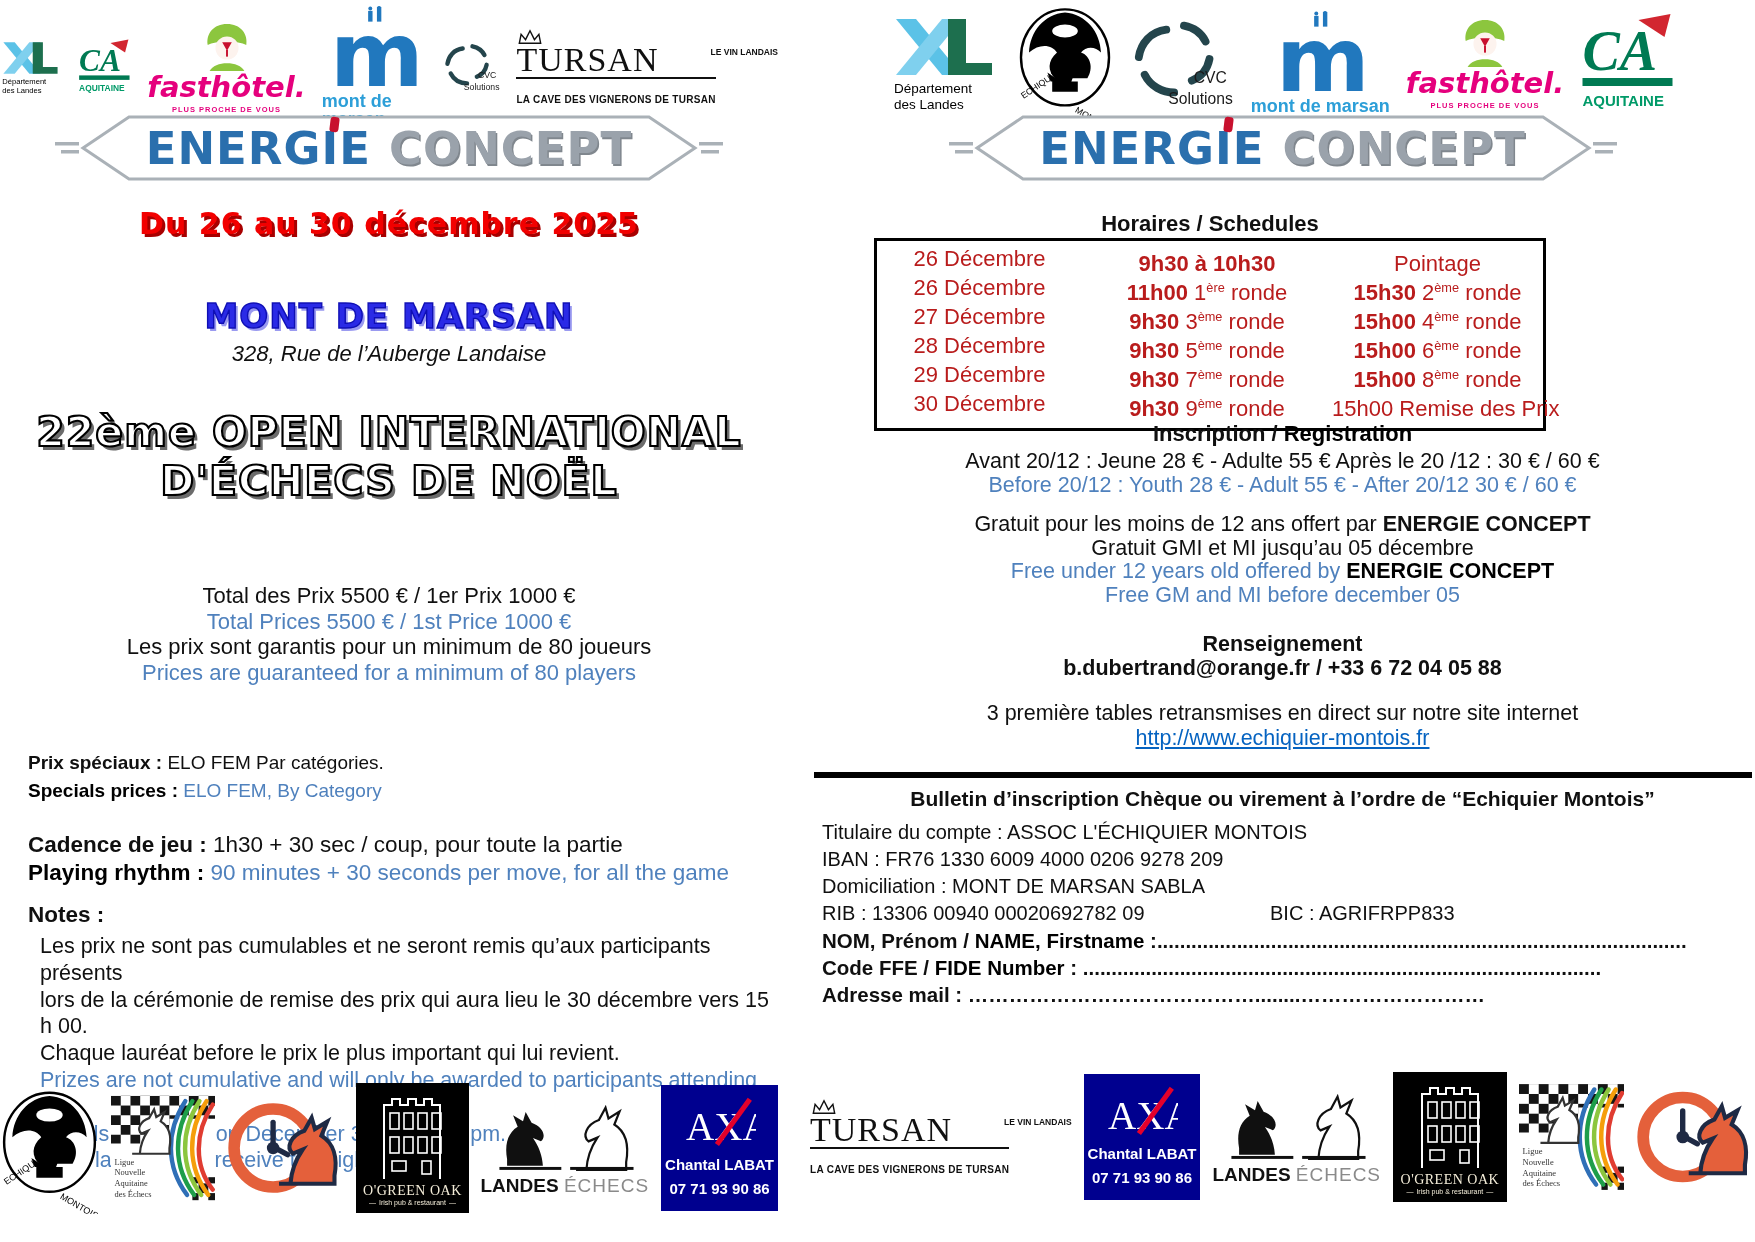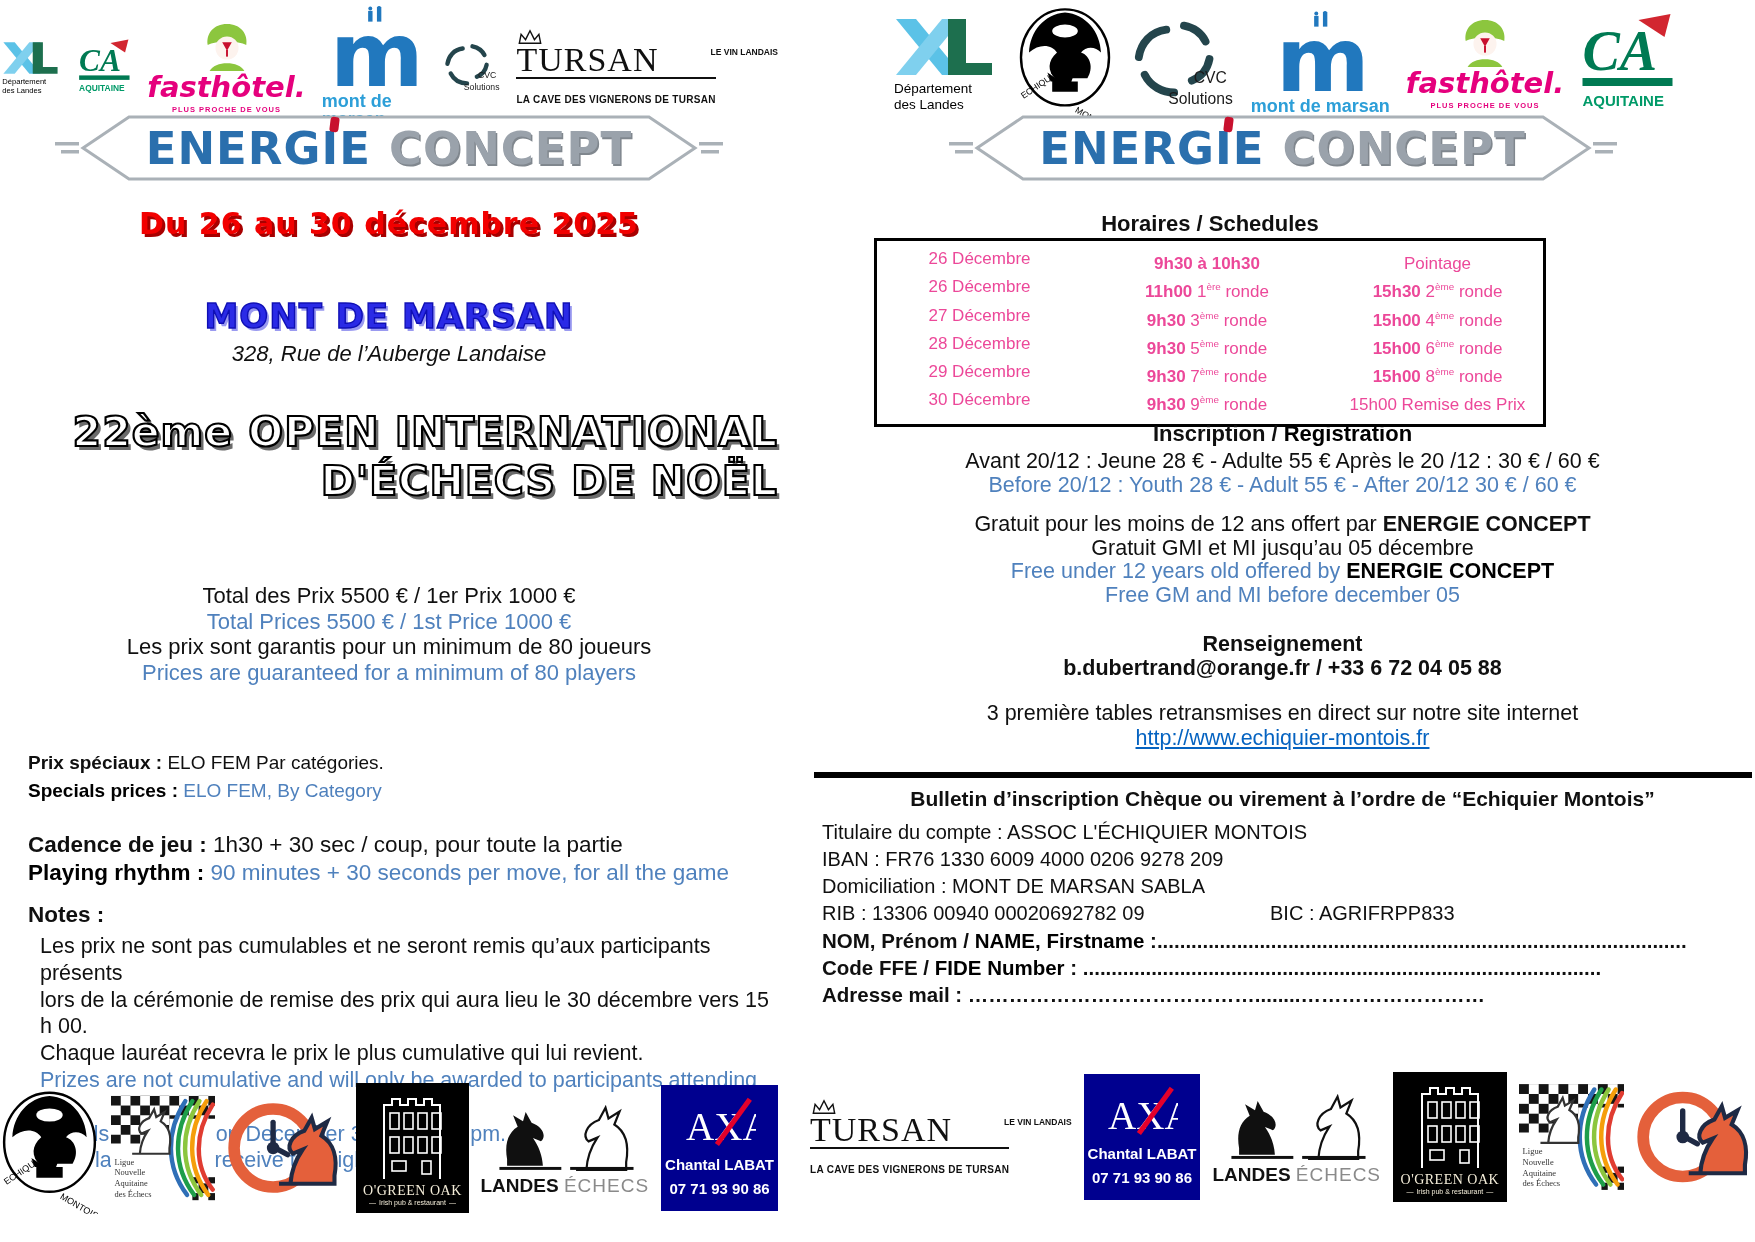--- a/index.html
+++ b/index.html
@@ -38,21 +38,21 @@
   
   .blue  { color:#4f81bd; }
   b.blue, .blue b { color:#000000; }
 
   
   .date-title { position:absolute; top:206px; width:100%; text-align:center; font-family:"DejaVu Sans",sans-serif;
                 font-weight:800; font-size:30px; color:#f20000; letter-spacing:1px; text-shadow:3px 3px 0 #a80000; }
   .city-title { position:absolute; top:296px; width:100%; text-align:center; font-family:"DejaVu Sans",sans-serif;
                 font-weight:800; font-size:34px; color:#2a2ae6; -webkit-text-stroke:1.4px #0f0fb4; text-shadow:2.5px 2.5px 0 #9a9af0; letter-spacing:1px; }
   .venue { position:absolute; top:341px; width:100%; text-align:center; font-style:italic; font-size:22px; line-height:25px; color:#101010; }
-  .event-title { position:absolute; top:408px; width:100%; text-align:right; font-family:"DejaVu Sans",sans-serif;
+  .event-title { position:absolute; top:408px; width:100%; text-align:center; font-family:"DejaVu Sans",sans-serif;
                  font-weight:800; font-size:41px; line-height:49px; color:#fff; -webkit-text-stroke:2.2px #000;
                  text-shadow:3.5px 3.5px 0 #6b6b6b; letter-spacing:1px; }
   .prize-block { position:absolute; top:583px; width:100%; text-align:center; font-size:22px; line-height:25.5px; color:#101010; }
   .special-block { position:absolute; top:749px; left:28px; font-size:19px; line-height:28px; color:#101010; }
   .pace-block    { position:absolute; top:831px; left:28px; font-size:22.5px; line-height:28px; color:#101010; }
   .notes-title   { position:absolute; top:902px; left:28px; font-size:22.5px; font-weight:bold; color:#101010; }
   .notes-body    { position:absolute; top:933px; left:40px; font-size:21.5px; line-height:26.8px; color:#101010; }
 
   .bottom-logos { position:absolute; left:0; width:100%; display:flex; justify-content:center; align-items:center; gap:12px; }
   .page-left  .bottom-logos { top:1082px; }
@@ -66,21 +66,21 @@
   .landes-text { font-size:19px; white-space:nowrap; margin-top:2px; }
   .ld-bold  { font-weight:800; color:#111; }
   .ld-light { color:#8a8a8a; letter-spacing:1px; }
 
   .logo-axa { background:#00008f; color:#fff; width:126px; display:flex; flex-direction:column; align-items:center; gap:7px; padding:12px 4px 14px; }
   .axa-contact, .axa-phone { font-weight:bold; font-size:15px; white-space:nowrap; }
 
   
   .sched-title { position:absolute; top:211px; left:66px; width:668px; text-align:center; font-weight:bold; font-size:22px; color:#101010; }
   .sched-table { position:absolute; top:238px; left:64px; width:672px; border:3px solid #000; padding:6px 0 7px; }
-  .s-row  { display:grid; grid-template-columns:205px 250px 1fr; font-size:17px; line-height:23.6px; color:#ec4899; }
+  .s-row  { display:grid; grid-template-columns:205px 250px 1fr; font-size:22px; line-height:23.6px; color:#b91c1c; }
   .s-date, .s-mid, .s-aft { text-align:center; white-space:nowrap; }
   .s-mid sup, .s-aft sup { font-size:0.58em; }
 
   .insc-title { position:absolute; top:421px; width:100%; text-align:center; font-weight:bold; font-size:22px; color:#101010; }
   .fees-block { position:absolute; top:449px; width:100%; text-align:center; font-size:21.5px; line-height:24px; color:#101010; }
   .free-block { position:absolute; top:513px; width:100%; text-align:center; font-size:21.5px; line-height:23.6px; color:#101010; }
   .info-block { position:absolute; top:632px; width:100%; text-align:center; font-size:21.5px; line-height:24px; font-weight:bold; color:#101010; }
   .live-block { position:absolute; top:701px; width:100%; text-align:center; font-size:21.5px; line-height:24.5px; color:#101010; }
   .live-link  { color:#0563c1; text-decoration:underline; }
 
@@ -205,21 +205,21 @@
 
     <div class="pace-block">
       <div><b>Cadence de jeu : </b><span>1h30 + 30 sec / coup, pour toute la partie</span></div>
       <div class="blue"><b>Playing rhythm : </b><span>90 minutes + 30 seconds per move, for all the game</span></div>
     </div>
 
     <div class="notes-title">Notes :</div>
     <div class="notes-body">
       <div>Les prix ne sont pas cumulables et ne seront remis qu’aux participants présents</div>
       <div>lors de la cérémonie  de remise des prix qui aura lieu le 30 décembre vers 15 h 00.</div>
-      <div>Chaque lauréat recevra le prix le plus cumulative qui lui revient.</div>
+      <div>Chaque lauréat before le prix le plus important qui lui revient.</div>
       <div class="blue">Prizes are not cumulative and will only be awarded to participants attending the</div>
       <div class="blue">awards ceremony on  December 30th at 3:00 pm.</div>
       <div class="blue">Each laureate will receive the highest price.</div>
     </div>
 
     <div class="bottom-logos">
       <svg width="110" height="132" viewBox="0 0 120 142">
         <ellipse cx="60" cy="64" rx="55" ry="60" fill="#fff" stroke="#000" stroke-width="3"></ellipse>
         <path d="M60,8 C34,10 16,32 15,58 C28,46 44,48 50,58 C38,68 38,82 48,90 L88,90 C96,78 92,62 80,58 C86,50 98,50 105,58 C104,32 86,10 60,8 Z" fill="#000"></path>
         <ellipse cx="60" cy="31" rx="16" ry="8" fill="#fff"></ellipse>

